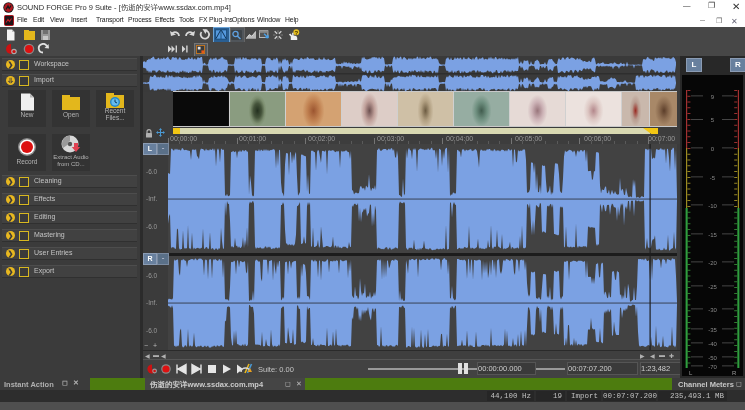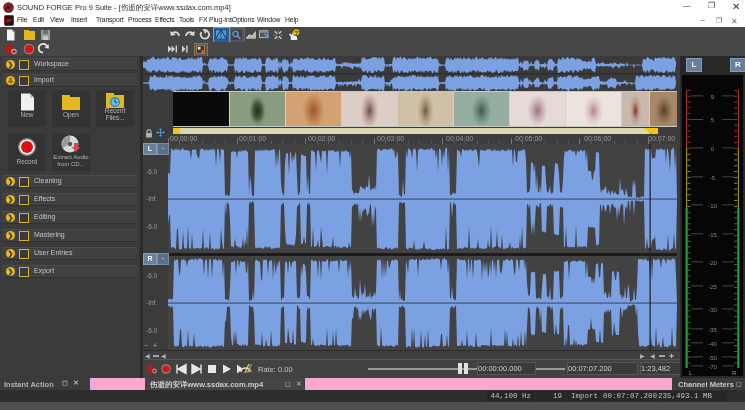--- a/index.html
+++ b/index.html
@@ -11,21 +11,21 @@
 .toolbar{left:0;top:27px;width:745px;height:29px;background:#474747;border-bottom:1px solid #2f2f2f;}
 .sidebar{left:0;top:56px;width:140px;height:322px;background:#3b3b3b;border-right:3px solid #2b2b2b;}
 .shead{position:absolute;left:2px;width:135px;height:11px;background:#414141;border-top:1px solid #4d4d4d;border-bottom:1px solid #303030;color:#c4c4c4;font-size:7px;}
 .shead .txt{position:absolute;left:32px;top:1px;}
 .ycirc{position:absolute;left:4px;top:1px;width:9px;height:9px;border-radius:50%;background:#e8b820;color:#3a3a3a;font-size:7px;font-weight:bold;text-align:center;line-height:9px;}
 .sicon{position:absolute;left:17px;top:1px;width:8px;height:8px;border:1px solid #d8b820;background:#3a3a3a;}
 .sbtn{position:absolute;width:38px;height:37px;background:#333333;color:#b4b4b4;font-size:6.5px;text-align:center;}
 .meterpanel{left:680px;top:56px;width:65px;height:322px;background:#282828;}
 .meterbox{position:absolute;left:2px;top:19px;width:61px;height:301px;background:#060606;}
 .lrbtn{position:absolute;top:2px;width:14px;height:12px;background:#68809e;border:1px solid #8b9cb4;color:#fff;font-size:8px;font-weight:bold;text-align:center;line-height:12px;}
-.tabrow{left:0;top:378px;width:718px;height:12px;background:#f9a8d4;color:#b8b8b8;font-size:7.5px;}
+.tabrow{left:0;top:378px;width:718px;height:12px;background:#4d7c0f;color:#b8b8b8;font-size:7.5px;}
 .statusbar{left:0;top:390px;width:745px;height:12px;background:#2d2d2d;color:#c0c0c0;font-size:7.5px;font-family:Liberation Mono, monospace;}
 .bstrip{left:0;top:402px;width:745px;height:8px;background:#4f4f4f;}
 .timebox{position:absolute;top:2px;height:11px;background:#3a3a3a;border:1px solid #555;color:#cfcfcf;font-size:7.5px;text-align:left;}
 </style></head>
 <body>
 
 <div class="abs titlebar">
  <svg class="abs" style="left:3px;top:2px" width="11" height="11" viewBox="0 0 11 11">
       <circle cx="5.5" cy="5.5" r="5.2" fill="#1a1a1a"></circle>
       <circle cx="5.5" cy="5.5" r="4.4" fill="#b01820"></circle>
@@ -331,21 +331,21 @@
   <rect x="62" y="2" width="8" height="8" fill="#e6e6e6"></rect>
   <path d="M77 1.5 L85 6 L77 10.5 Z" fill="#e6e6e6"></path>
   <path d="M91 1.5 L97 6 L91 10.5 Z" fill="#e6e6e6"></path>
       <path d="M99 10 L103 1" stroke="#e8b820" stroke-width="1.6"></path>
       <path d="M101.5 10 L105.5 1" stroke="#4a9ad4" stroke-width="1.6"></path>
  </svg>
  <svg class="abs" style="left:96px;top:4px" width="13" height="11" viewBox="0 0 13 11">
       <path d="M2 8 a4.5 4 0 1 1 9 0" stroke="#d8d8d8" stroke-width="1.6" fill="none"></path>
       <path d="M11 4 l2 4 -4.5 0 z" fill="#e8a020"></path>
     </svg>
- <span class="abs" style="left:115px;top:5px;font-size:7.5px;color:#c4c4c4">Rate: 0.00</span>
+ <span class="abs" style="left:115px;top:5px;font-size:7.5px;color:#c4c4c4">Suite: 0.00</span>
  <div class="abs" style="left:225px;top:8px;width:197px;height:2px;background:#9a9a9a"></div>
  <div class="abs" style="left:315px;top:3px;width:4px;height:11px;background:#e0e0e0"></div>
  <div class="abs" style="left:321px;top:3px;width:4px;height:11px;background:#e0e0e0"></div>
  <span class="abs" style="left:341px;top:9px;font-size:6px;color:#ccc">▲</span>
  <div class="timebox" style="left:334px;width:54px;line-height:11px;padding-right:3px">00:00:00.000</div>
  <div class="timebox" style="left:424px;width:66px;line-height:11px;padding-right:3px">00:07:07.200</div>
  <div class="timebox" style="left:497px;width:37px;line-height:11px;padding-right:3px">1:23,482</div>
 </div>
 
 <div class="abs meterpanel">
@@ -512,15 +512,15 @@
   <span class="abs" style="left:6px;top:2px;color:#c8c8c8;font-weight:bold">Channel Meters</span>
   <span class="abs" style="left:64px;top:2px;font-size:7px;color:#bbb">◻</span>
  </div>
 </div>
 
 <div class="abs statusbar">
  <div class="abs" style="left:487px;top:1px;width:44px;height:10px;background:#262626;text-align:right;padding-right:3px;line-height:10px">44,100 Hz</div>
  <div class="abs" style="left:536px;top:1px;width:26px;height:10px;background:#262626;text-align:right;padding-right:3px;line-height:10px">19 bit</div>
  <div class="abs" style="left:567px;top:1px;width:31px;height:10px;background:#262626;text-align:right;padding-right:3px;line-height:10px">Import</div>
  <div class="abs" style="left:603px;top:1px;width:50px;height:10px;background:#262626;text-align:right;padding-right:3px;line-height:10px">00:07:07.200</div>
- <div class="abs" style="left:658px;top:1px;width:66px;height:10px;background:#262626;padding-right:3px;line-height:10px">235,493.1 MB</div>
+ <div class="abs" style="left:658px;top:1px;width:66px;height:10px;background:#262626;text-align:right;padding-right:3px;line-height:10px">235,493.1 MB</div>
 </div>
 <div class="abs bstrip"></div>
 
 </body></html>

